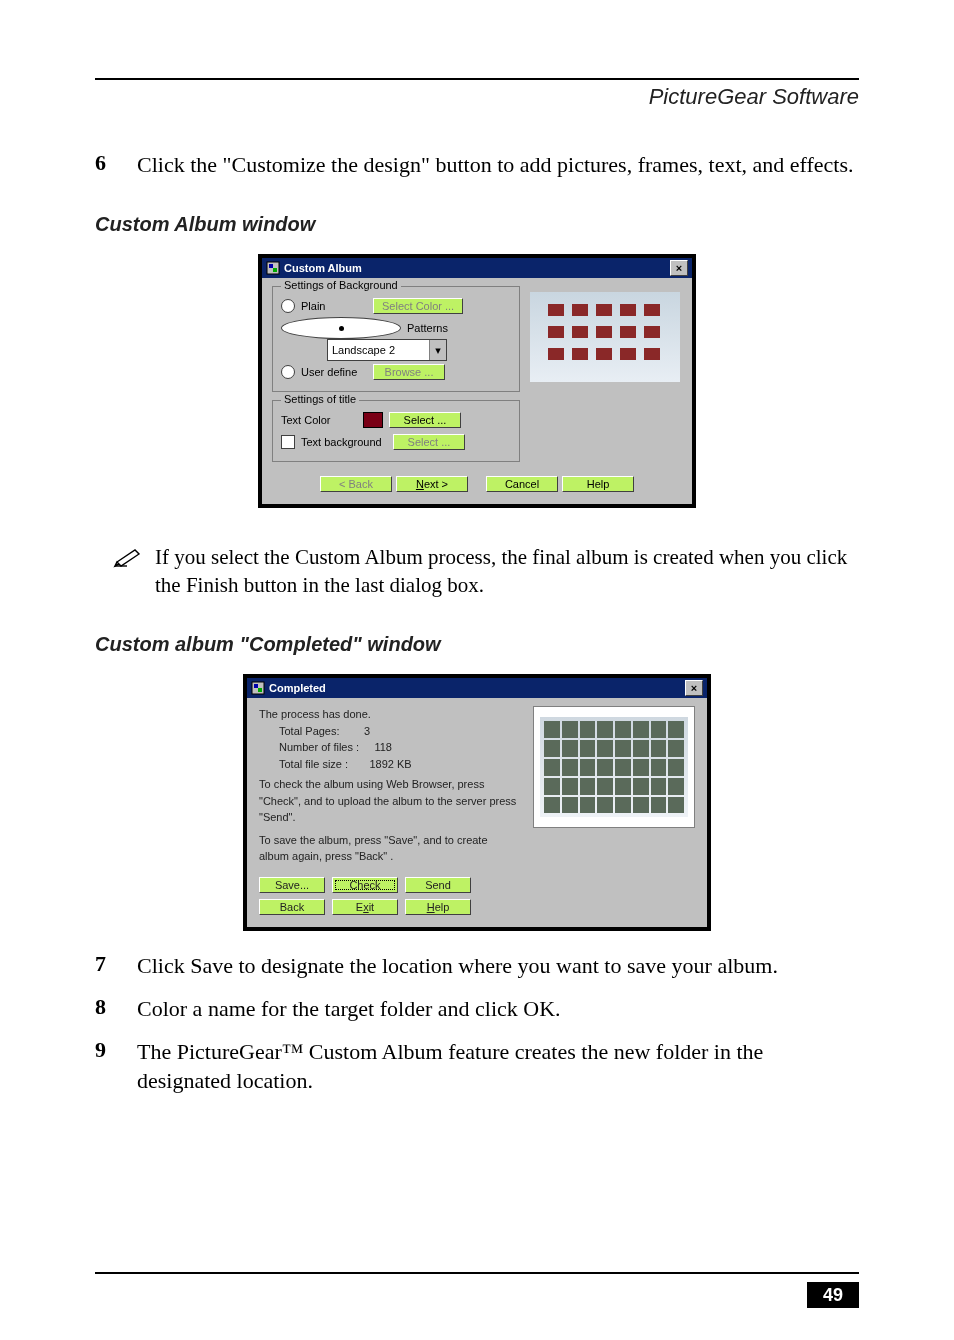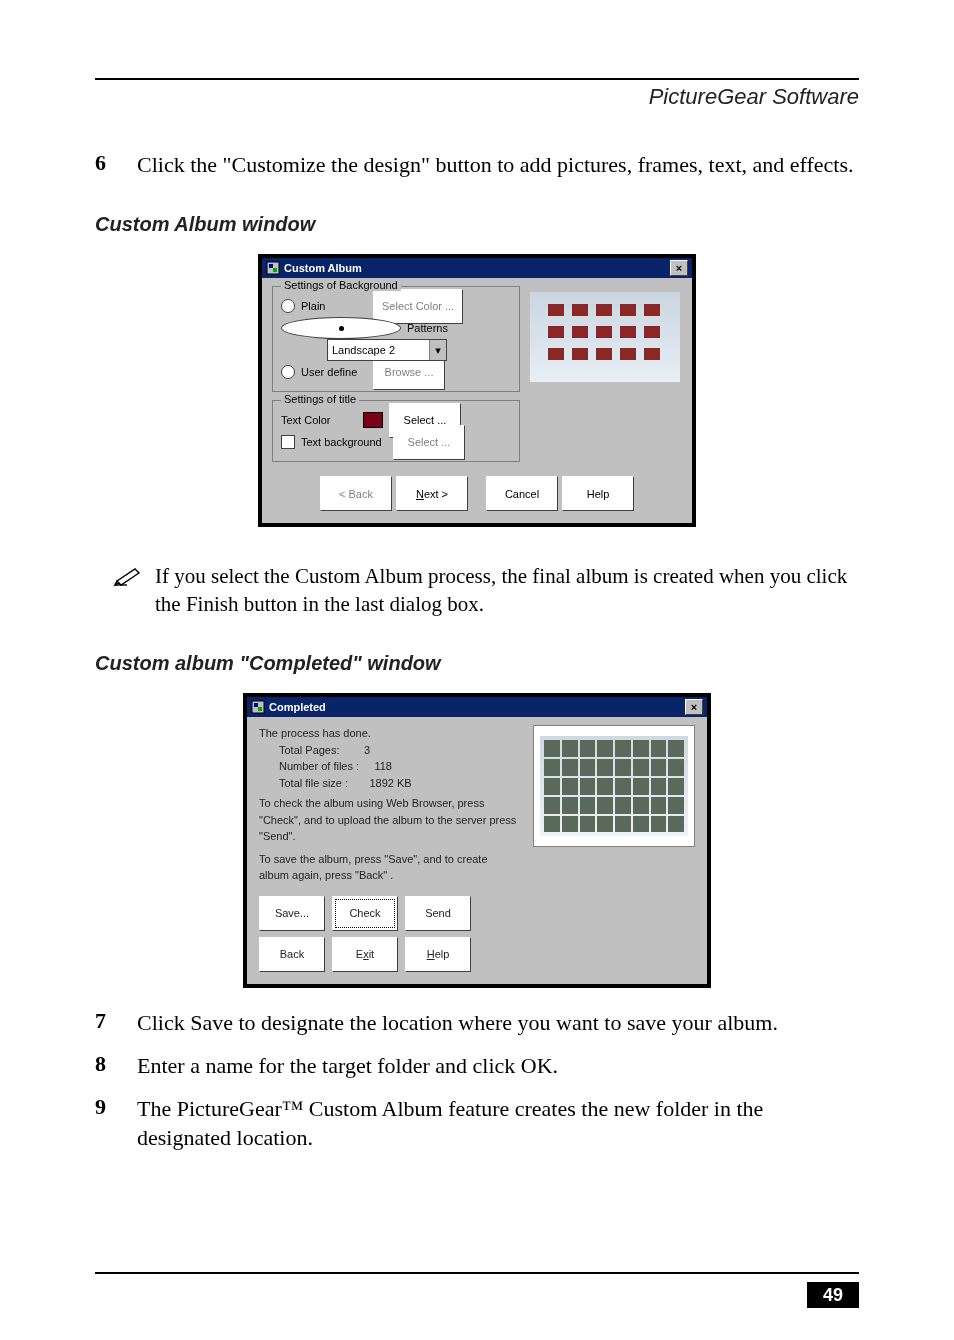--- a/index.html
+++ b/index.html
@@ -20,21 +20,21 @@
   .titlebar{height:20px;background:linear-gradient(#0a246a,#0a246a);color:#fff;display:flex;align-items:center;padding:0 4px;font-weight:bold;}
   .titlebar .spacer{flex:1;}
   .titlebar .x{width:16px;height:14px;background:#c0c0c0;color:#000;font-weight:bold;font-size:11px;display:flex;align-items:center;justify-content:center;border:1px solid #fff;border-right-color:#404040;border-bottom-color:#404040;}
   .titlebar svg{margin-right:4px;}
   .grp{border:1px solid #808080;margin:8px 10px 4px 10px;padding:8px 8px 8px 8px;position:relative;}
   .grp-title{position:absolute;top:-8px;left:8px;background:#c0c0c0;padding:0 3px;font-size:11px;color:#000;}
   .row{display:flex;align-items:center;height:22px;}
   .radio{width:12px;height:12px;border-radius:50%;border:1px solid #404040;background:#fff;margin-right:6px;display:flex;align-items:center;justify-content:center;}
   .radio.sel::after{content:"";width:5px;height:5px;border-radius:50%;background:#000;}
   .chk{width:12px;height:12px;border:1px solid #404040;background:#fff;margin-right:6px;}
-  .btn{min-width:72px;height:35px;background:#ffffff;border:1px solid #fff;border-right-color:#404040;border-bottom-color:#404040;font-size:11px;display:inline-flex;align-items:center;justify-content:center;padding:0 8px;box-sizing:border-box;}
+  .btn{min-width:72px;height:16px;background:#bef264;border:1px solid #fff;border-right-color:#404040;border-bottom-color:#404040;font-size:11px;display:inline-flex;align-items:center;justify-content:center;padding:0 8px;box-sizing:border-box;}
   .btn.dis{color:#808080;}
   .sel{height:20px;background:#fff;border:1px solid #404040;display:flex;align-items:center;padding:0 4px;min-width:110px;position:relative;color:#000;}
   .sel .arrow{position:absolute;right:0;top:0;bottom:0;width:16px;background:#c0c0c0;border-left:1px solid #808080;display:flex;align-items:center;justify-content:center;}
   .preview{width:150px;height:90px;background:linear-gradient(#c9d6e0,#e8eef4);position:relative;}
   .preview .tile{position:absolute;background:#8a2828;}
   .colorbox{width:18px;height:14px;background:#7a0016;border:1px solid #000;margin:0 6px 0 8px;}
   .btnrow{display:flex;gap:4px;justify-content:center;padding:10px 0 12px 0;}
   .dlg2{width:460px;}
   .dlg2 .content{display:flex;gap:14px;padding:8px 12px 12px 12px;}
   .dlg2 .left{flex:1;font-size:11px;color:#222;line-height:1.5;}
@@ -253,21 +253,21 @@
     </div>
 
     <div style="height:20px;"></div>
 
     <div class="step">
       <div class="step-num">7</div>
       <div class="step-text">Click Save to designate the location where you want to save your album.</div>
     </div>
     <div class="step">
       <div class="step-num">8</div>
-      <div class="step-text">Enter a name for the target folder and click OK.</div>
+      <div class="step-text">Color a name for the target folder and click OK.</div>
     </div>
     <div class="step">
       <div class="step-num">9</div>
       <div class="step-text">The PictureGear™ Custom Album feature creates the new folder in the designated location.</div>
     </div>
 
   </div>
 
   <div class="footer-line"></div>
   <div class="pagenum">49</div>

